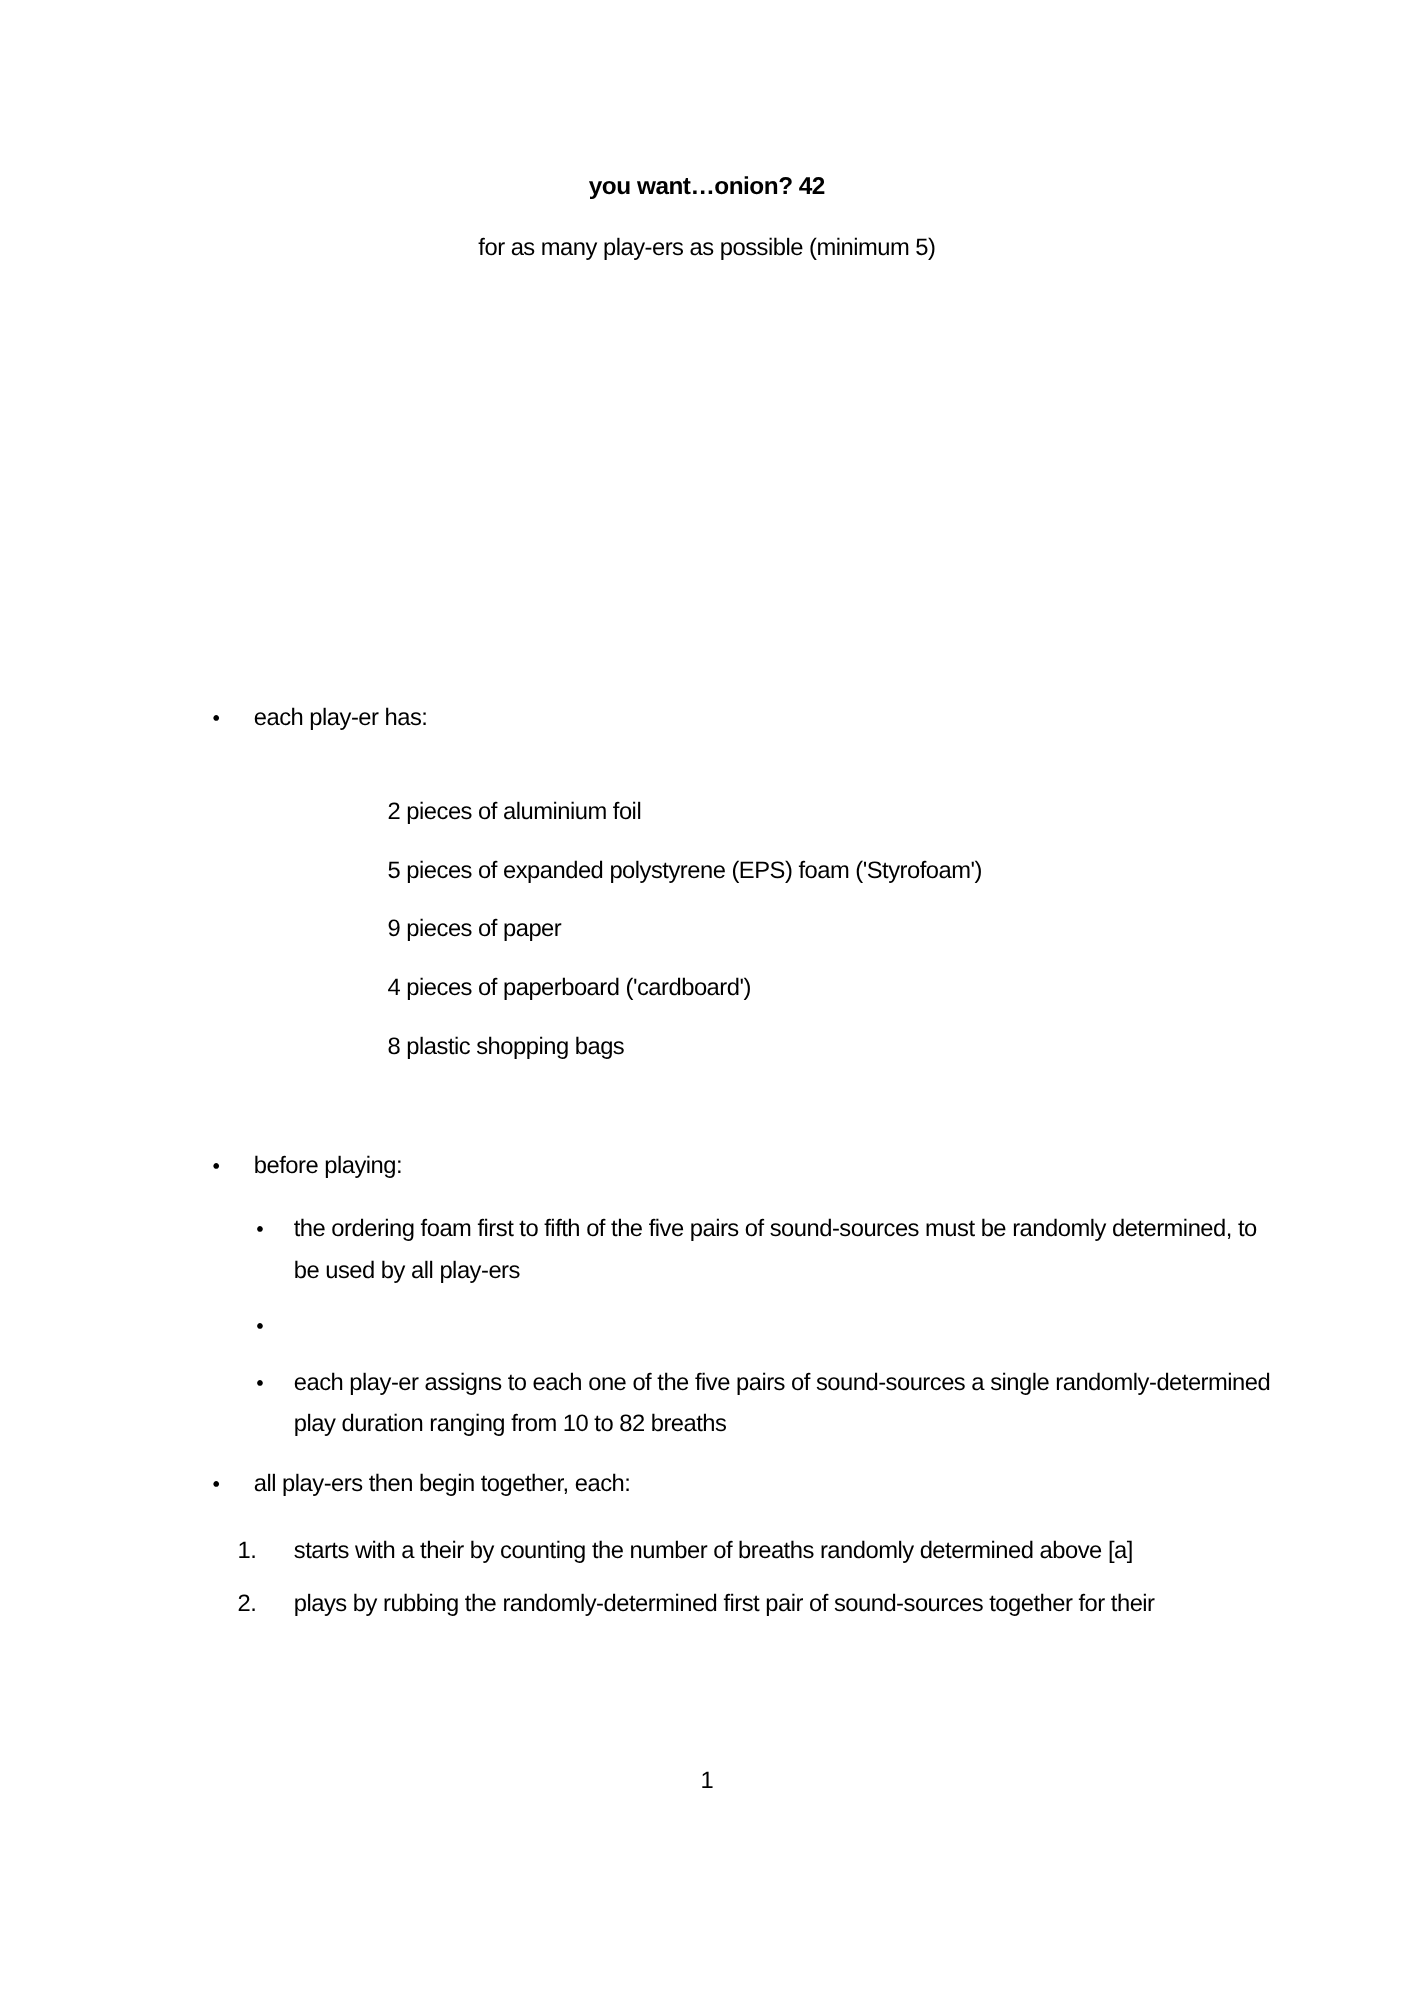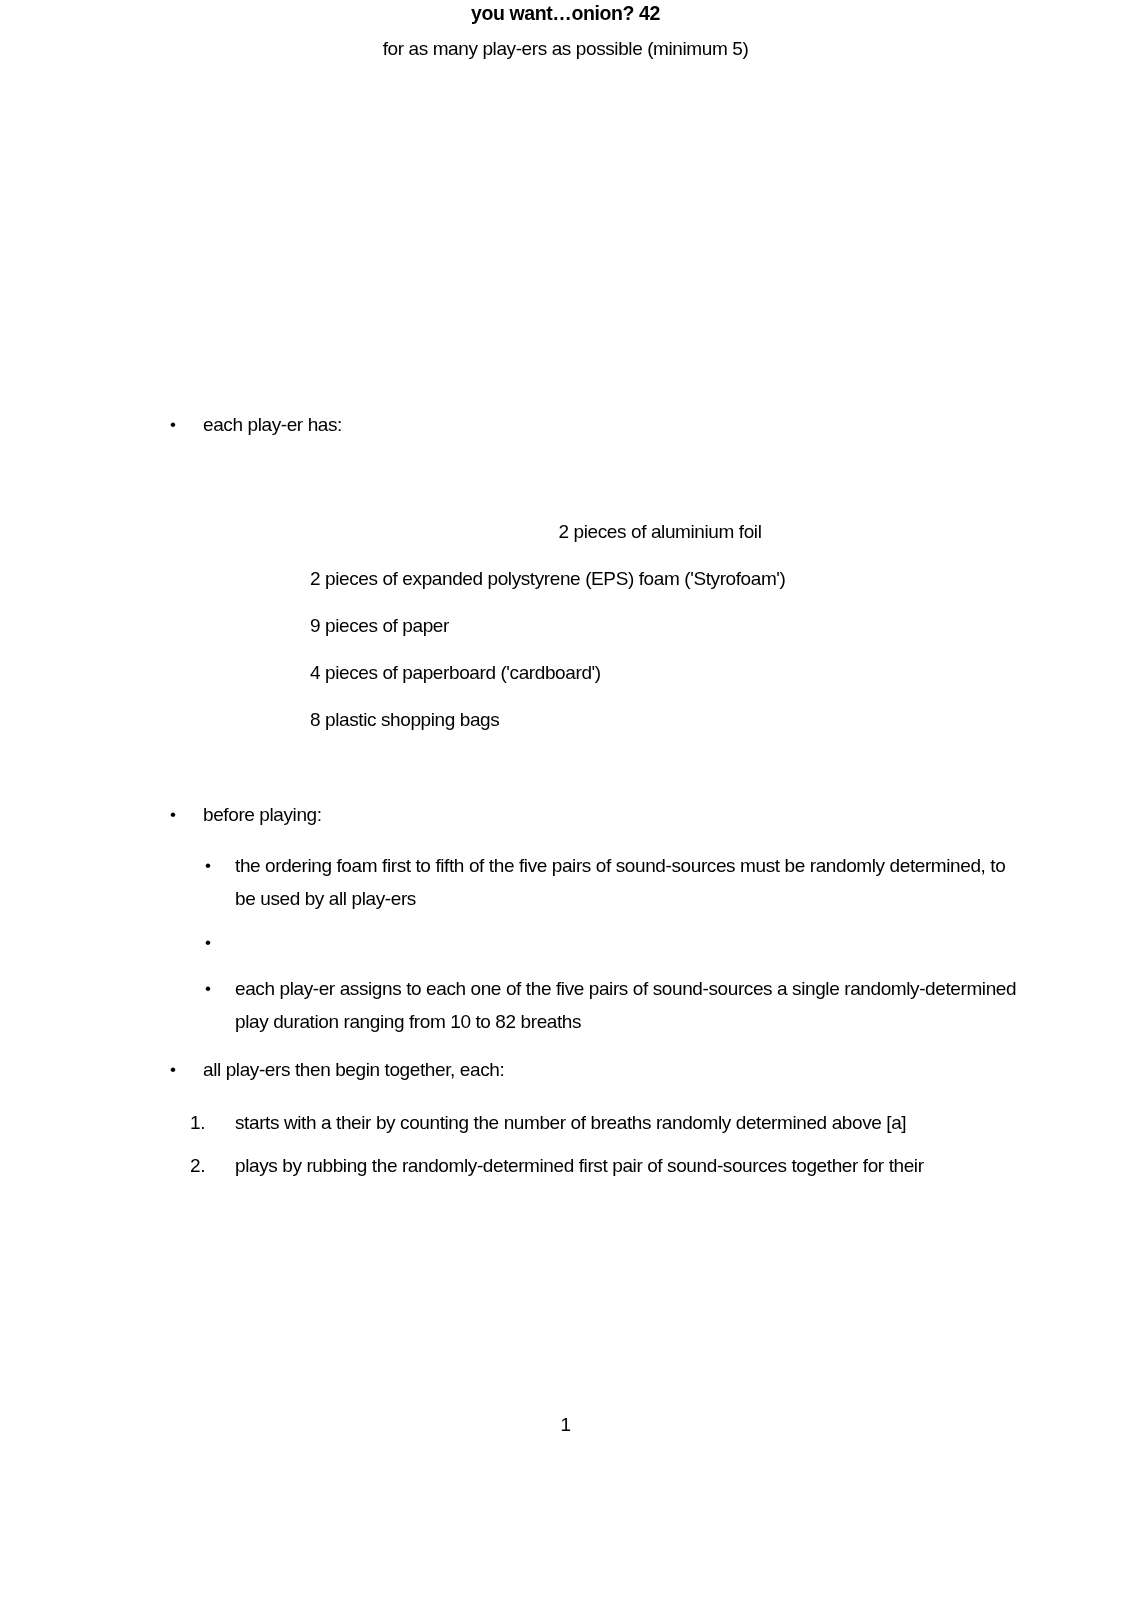--- a/index.html
+++ b/index.html
@@ -8,47 +8,47 @@
     position: relative;
     width: 1131px;
     height: 1600px;
     background: #ffffff;
     color: #000000;
     font-family: "Liberation Sans", sans-serif;
     font-size: 19px;
     letter-spacing: -0.4px;
     overflow: hidden;
   }
-  .doc { }
+  .doc { padding-top: 136px; }
   .title {
     text-align: center;
     font-weight: 700;
     font-size: 19.5px;
     line-height: 26px;
   }
   .subtitle {
-    margin-top: 10px;
+    margin-top: 24px;
     text-align: center;
     line-height: 26px;
   }
   .row { display: flex; align-items: flex-start; line-height: 33px; }
   .row .text { width: 790px; }
   
   .lvl1 .marker { margin-left: 170px; width: 33px; flex: 0 0 auto; }
   
   .lvl2 .marker { margin-left: 205px; width: 30px; flex: 0 0 auto; }
   
   .numbered .marker { margin-left: 190px; width: 45px; flex: 0 0 auto; }
   .marker { font-size: 17px; }
   .numbered .marker { font-size: 19px; }
   
   .material { margin-left: 310px; line-height: 33px; width: 700px; }
 
   .m-label1   { margin-top: 346px; }
-  .m-item-first { margin-top: 74px; text-align: center; }
+  .m-item-first { margin-top: 42px; }
   .m-item     { margin-top: 14px; }
   .m-label2   { margin-top: 62px; }
   .m-sub1     { margin-top: 18px; }
   .m-sub2     { margin-top: 11px; }
   .m-sub3     { margin-top: 13px; }
   .m-label3   { margin-top: 15px; }
   .m-num1     { margin-top: 20px; }
   .m-num2     { margin-top: 10px; }
 
   .page-number {
@@ -68,21 +68,21 @@
 
     <div class="title">you want…onion? 42</div>
     <div class="subtitle">for as many play-ers as possible (minimum 5)</div>
 
     <div class="row lvl1 m-label1">
       <span class="marker">•</span>
       <span class="text">each play-er has:</span>
     </div>
 
     <div class="material m-item-first">2 pieces of aluminium foil</div>
-    <div class="material m-item">2 pieces of expanded polystyrene (EPS) foam ('Styrofoam')</div>
+    <div class="material m-item">5 pieces of expanded polystyrene (EPS) foam ('Styrofoam')</div>
     <div class="material m-item">9 pieces of paper</div>
     <div class="material m-item">4 pieces of paperboard ('cardboard')</div>
     <div class="material m-item">8 plastic shopping bags</div>
 
     <div class="row lvl1 m-label2">
       <span class="marker">•</span>
       <span class="text">before playing:</span>
     </div>
 
     <div class="row lvl2 m-sub1">

